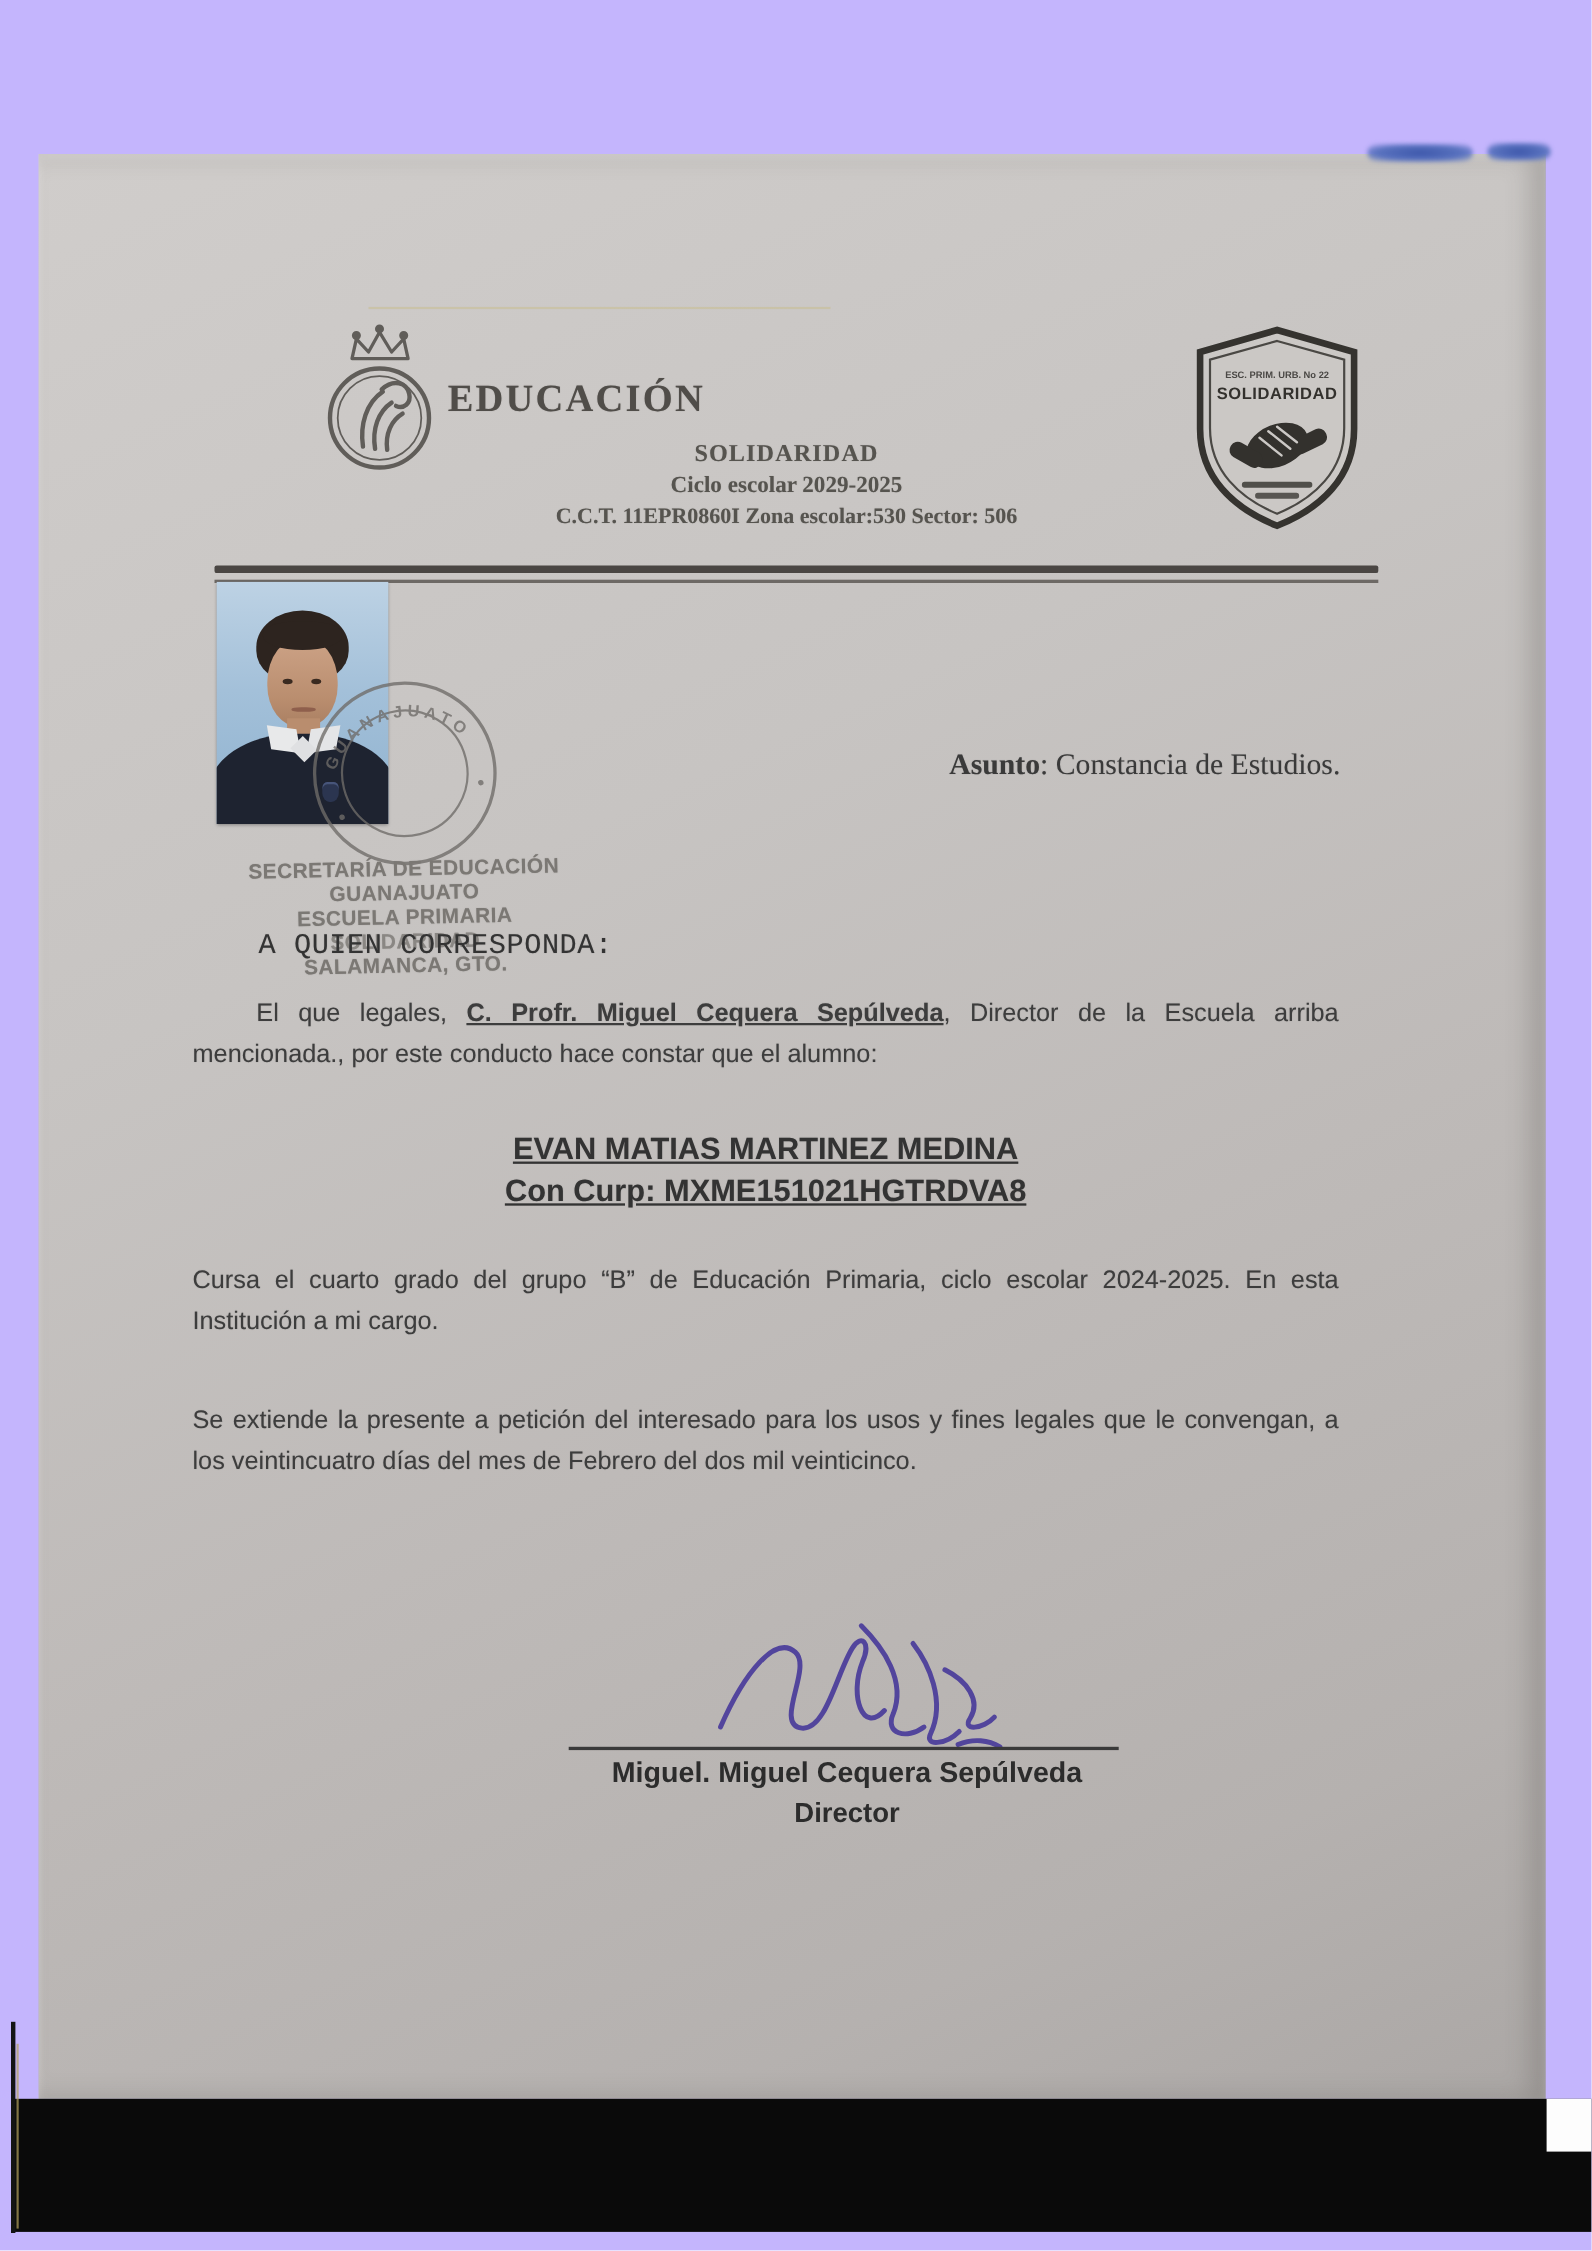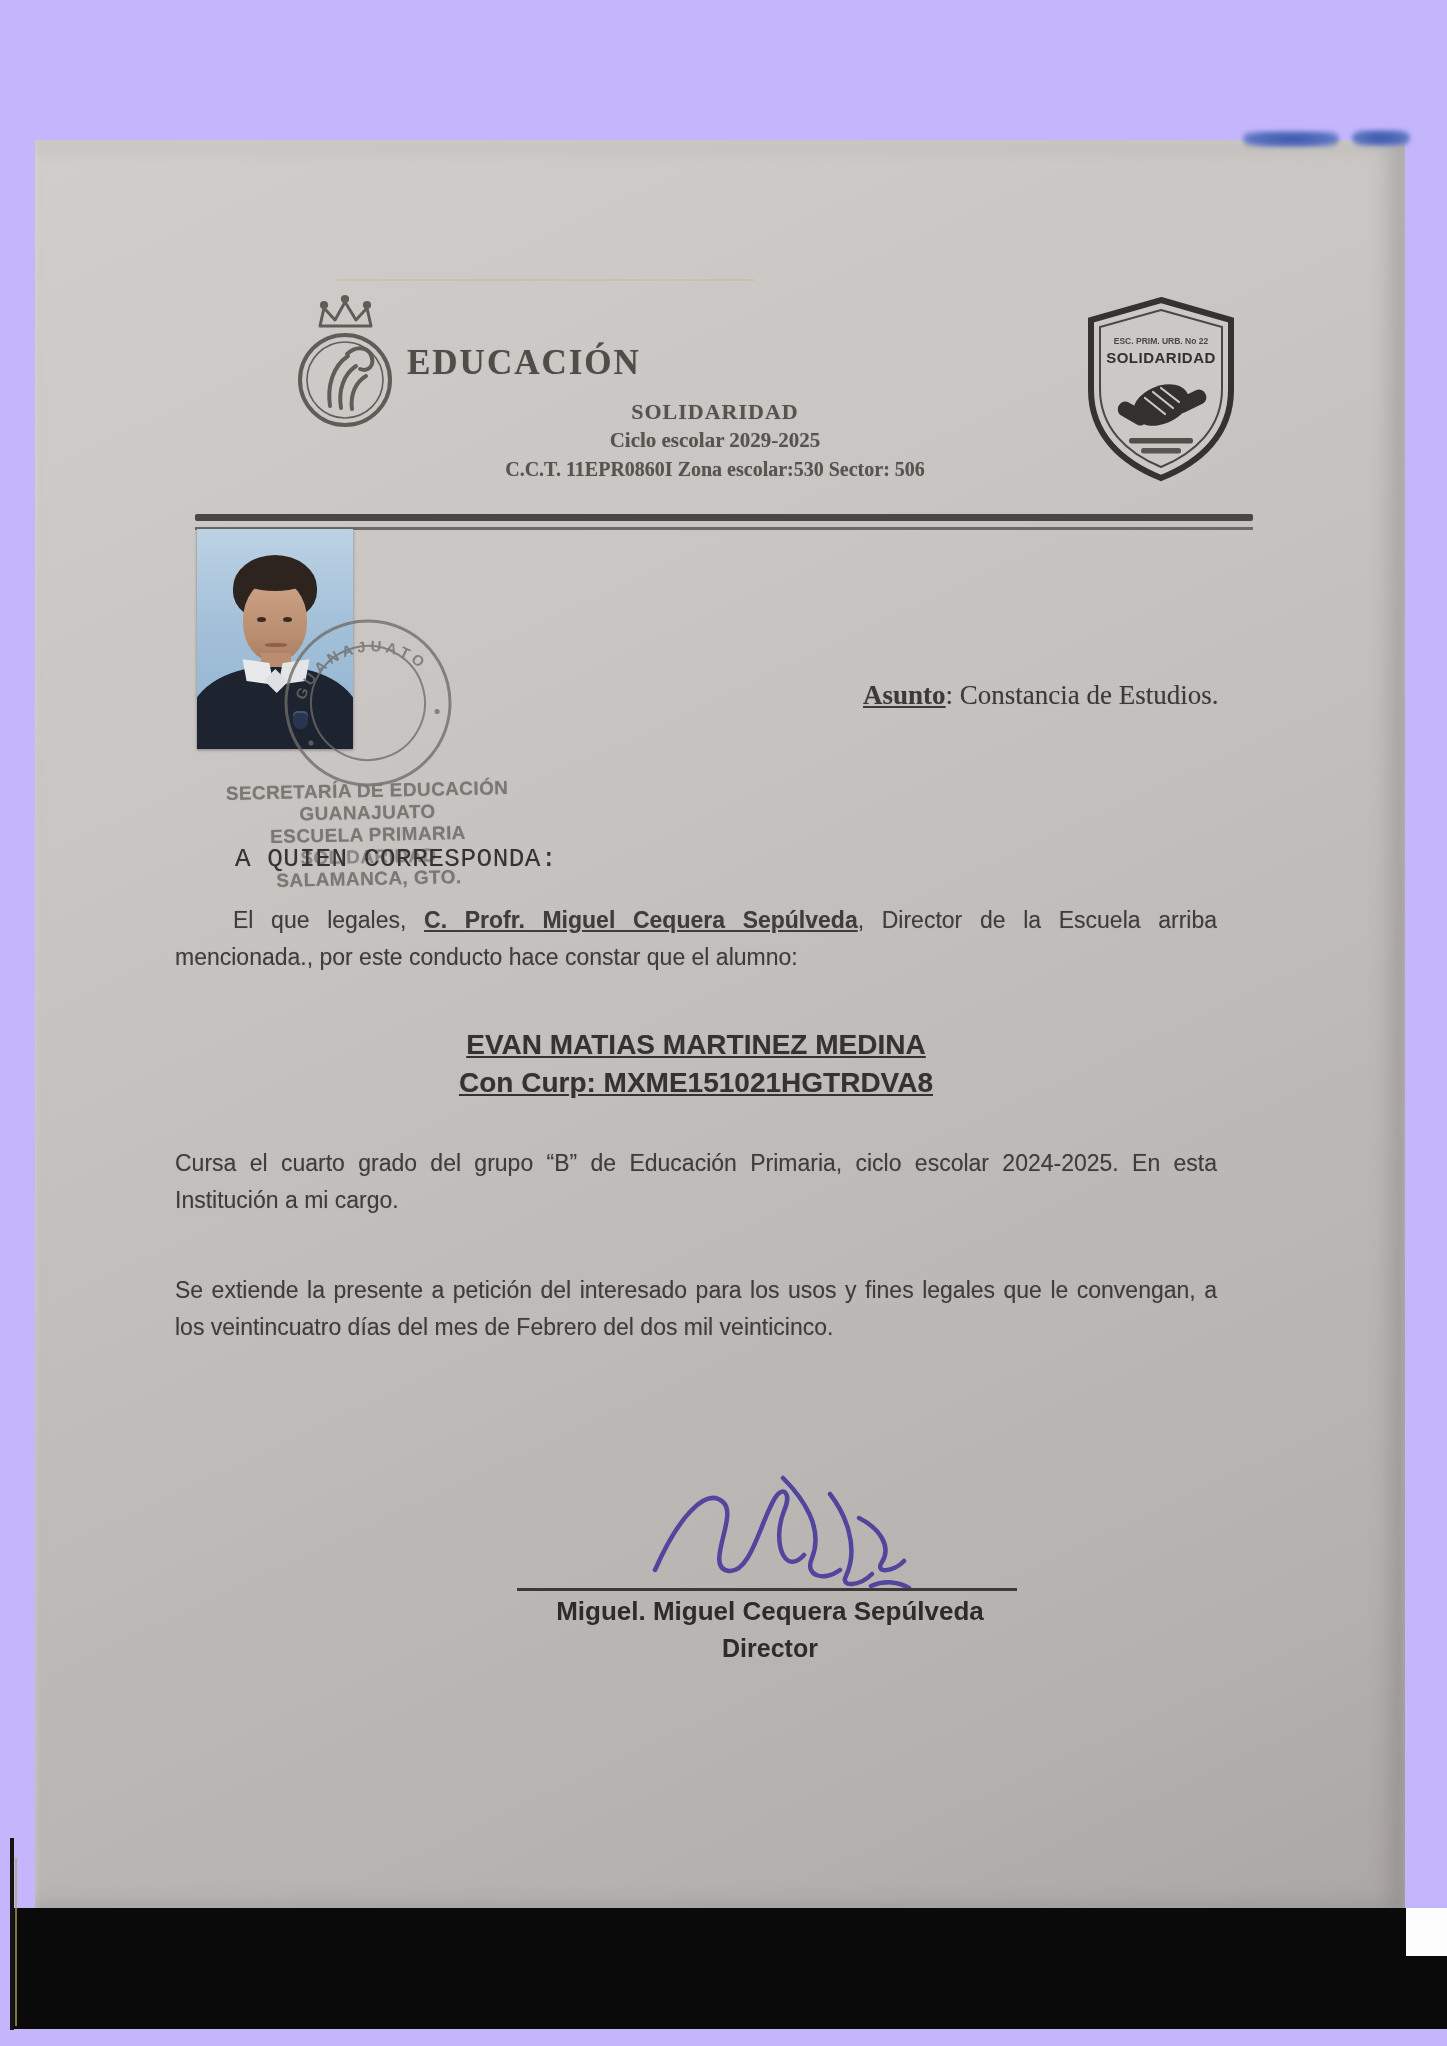--- a/index.html
+++ b/index.html
@@ -36,21 +36,21 @@
   .ph{position:absolute;}
   
   #seal-svg{position:absolute;left:238px;top:468px;transform:rotate(-14deg);opacity:.78;}
   #stamp-block{position:absolute;left:168px;top:640px;width:330px;text-align:center;
                transform:rotate(-1.2deg);color:#7b7874;font-weight:bold;line-height:22px;
                font-size:19px;letter-spacing:.4px;text-shadow:0 0 1px rgba(123,120,116,.55);}
   #stamp-block .faded{opacity:.8;}
   
   #subject{position:absolute;left:828px;top:540px;font-family:"Liberation Serif",serif;
            font-size:27px;color:#3a3a3a;text-shadow:0 0 1px rgba(58,58,58,.3);}
-  #subject b{font-weight:bold;text-decoration:underline;}
+  #subject b{font-weight:bold;}
   #salutation{position:absolute;left:200px;top:704px;font-family:Liberation Mono, monospace;
               font-size:26px;color:#333;letter-spacing:.5px;text-shadow:0 0 1px rgba(51,51,51,.3);}
   
   .para{position:absolute;left:140px;width:1042px;font-size:23px;line-height:37px;text-align:justify;}
   #para1{top:762px;text-indent:58px;}
   #para1 .signer{font-weight:bold;text-decoration:underline;}
   #student-block{position:absolute;left:140px;top:886px;width:1042px;text-align:center;
                  font-size:28px;font-weight:bold;line-height:38px;color:#333;}
   #student-block span{text-decoration:underline;}
   #para2{top:1005px;}

